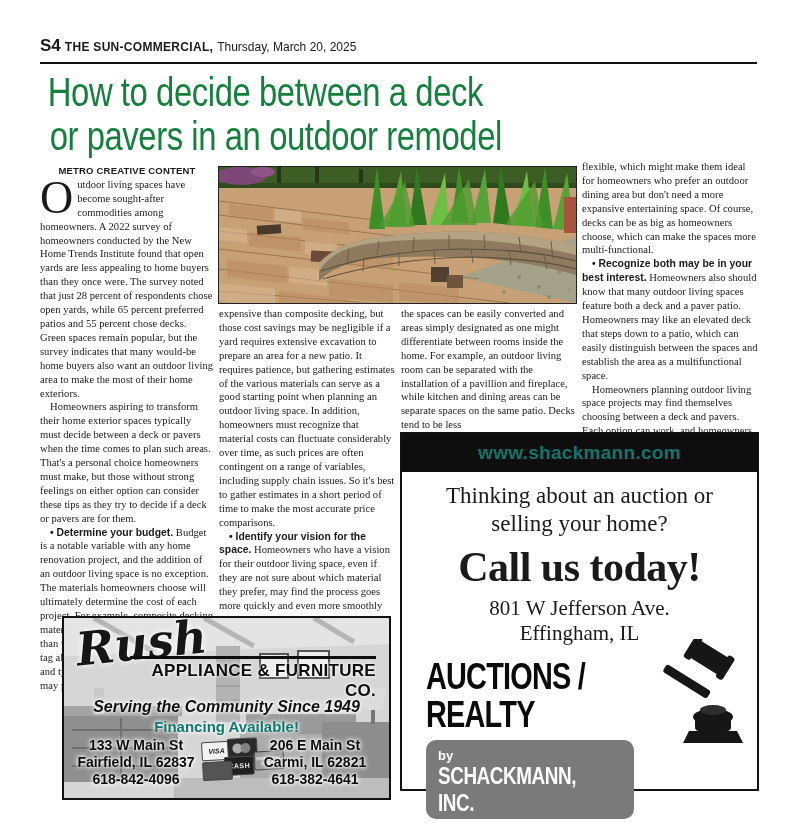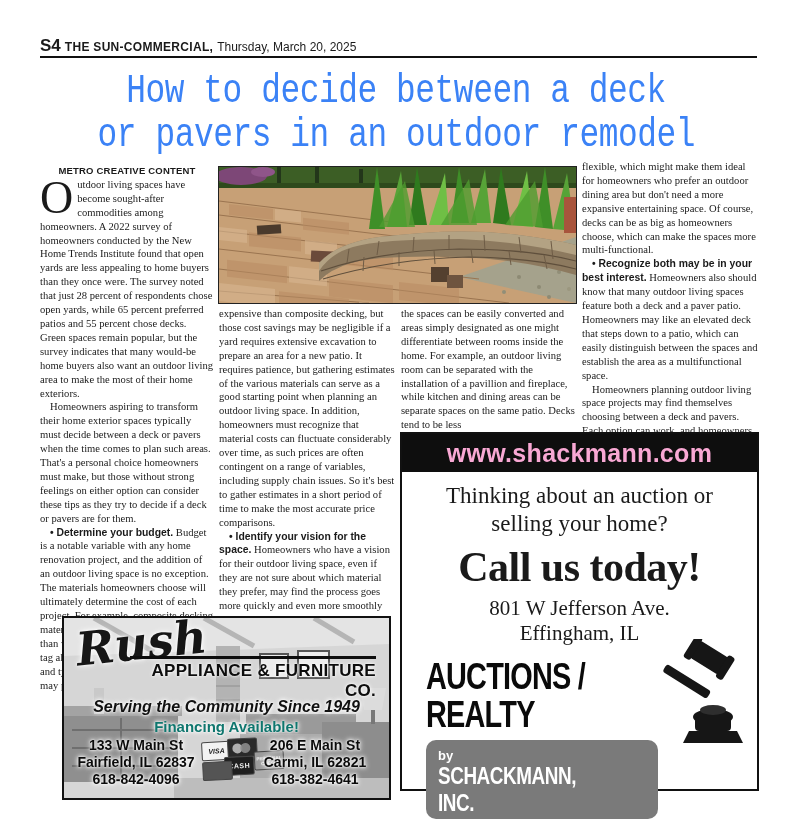--- a/index.html
+++ b/index.html
@@ -1,28 +1,28 @@
 <!DOCTYPE html>
 <html><head>
 <meta charset="utf-8">
 <style>
   html,body{margin:0;padding:0;background:#e9e9e9;}
   .page{position:relative;width:793px;height:829px;background:#ffffff;margin:0 auto;
         font-family:"Liberation Serif",serif;color:#1a1a1a;overflow:hidden;}
 
   
   .masthead{position:absolute;left:40px;top:36px;width:717px;border-bottom:2px solid #111;
-            font-family:"Liberation Sans",sans-serif;white-space:nowrap;}
+            padding-bottom:6px;font-family:"Liberation Sans",sans-serif;white-space:nowrap;}
   .masthead .pg{font-size:17px;font-weight:bold;letter-spacing:0px;}
   .masthead .paper{font-size:12px;font-weight:bold;letter-spacing:.3px;margin-left:4px;}
   .masthead .date{font-size:12px;margin-left:4px;}
 
   
-  .headline{position:absolute;left:0;top:70px;width:100%;text-align:center;
-            font-family:Liberation Mono, monospace;font-weight:normal;color:#3b82f6;}
+  .headline{position:absolute;left:0;top:70px;width:100%;text-align:left;
+            font-family:Liberation Sans, sans-serif;font-weight:normal;color:#15803d;}
   .headline .hl{display:block;font-size:40px;line-height:44px;}
   .headline .hl span{display:inline-block;transform:scaleX(.82);transform-origin:center;letter-spacing:-.5px;}
 
   
   .col{position:absolute;font-size:10.6px;line-height:13.9px;text-align:left;}
   .col p{margin:0;}
   .col p.ind{text-indent:10px;}
   .byline{font-family:"Liberation Sans",sans-serif;font-weight:bold;font-size:9.5px;
           text-align:center;letter-spacing:.2px;margin:0 0 2px 0;}
   .dropcap{float:left;font-size:46px;line-height:38px;padding:1px 4px 0 0;font-family:"Liberation Serif",serif;}
@@ -33,29 +33,29 @@
   #col3{left:401px;top:307px;width:177px;}
   #col4{left:582px;top:160px;width:176px;}
 
   
   .photo{position:absolute;left:218px;top:166px;width:357px;height:136px;border:1px solid #222;}
   .photo svg{display:block;}
 
   
   .shack{position:absolute;left:400px;top:432px;width:359px;height:359px;background:#fff;
          border:2px solid #111;box-sizing:border-box;text-align:center;}
-  .shack-banner{background:#0e0e0e;color:#f9a8d4;font-family:"Liberation Sans",sans-serif;
-                font-weight:bold;font-size:25px;line-height:38px;height:38px;letter-spacing:.3px;}
+  .shack-banner{background:#0e0e0e;color:#0f766e;font-family:"Liberation Sans",sans-serif;
+                font-weight:bold;font-size:19px;line-height:38px;height:38px;letter-spacing:.3px;}
   .shack-tag{font-size:23px;line-height:28px;margin-top:10px;}
   .shack-cta{font-size:42px;font-weight:bold;line-height:46px;margin-top:6px;letter-spacing:-.5px;}
   .shack-addr{font-size:21px;line-height:25px;margin-top:6px;}
   .shack-services{font-family:"Liberation Sans",sans-serif;font-weight:bold;font-size:37px;
                   line-height:38px;margin:12px 0 0 24px;text-align:left;color:#0a0a0a;}
   .shack-services span{display:inline-block;transform:scaleX(.78);transform-origin:left;letter-spacing:-1px;}
-  .shack-pill{margin:6px 0 0 24px;width:232px;background:#7a7a7a;border-radius:10px;color:#fff;
+  .shack-pill{margin:6px 0 0 24px;width:208px;background:#7a7a7a;border-radius:10px;color:#fff;
               font-family:"Liberation Sans",sans-serif;text-align:left;padding:5px 10px 2px 12px;box-sizing:border-box;}
   .shack-pill .by{font-size:13px;font-weight:bold;vertical-align:bottom;margin-right:4px;}
   .shack-pill .co{font-size:23px;font-weight:bold;display:inline-block;transform:scaleX(.82);
                   transform-origin:left;letter-spacing:-.5px;}
   .gavel{position:absolute;right:14px;top:205px;}
 
   
   .rush{position:absolute;left:62px;top:616px;width:329px;height:184px;border:2px solid #111;
         box-sizing:border-box;overflow:hidden;font-family:"Liberation Sans",sans-serif;}
   .rush .bg{position:absolute;left:0;top:0;}

